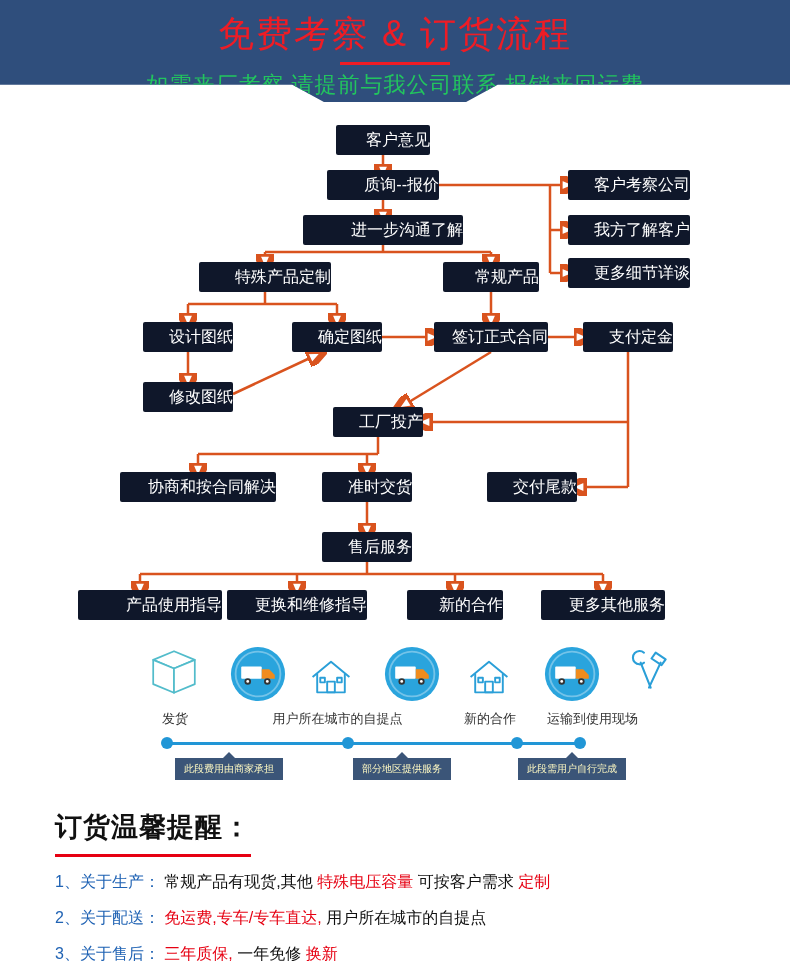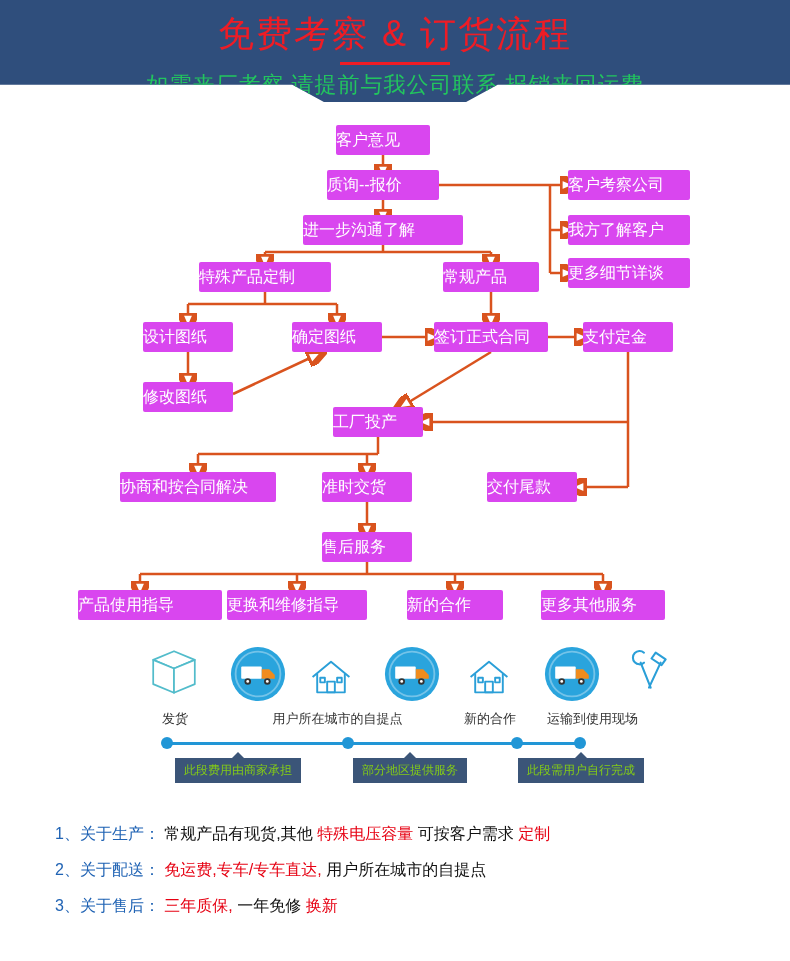--- a/index.html
+++ b/index.html
@@ -14,31 +14,31 @@
     clip-path:polygon(0 0,100% 0,100% 83%,63% 83%,59% 100%,41% 100%,37% 83%,0 83%);
   }
   .header h1{margin:0;padding-top:10px;font-size:36px;font-weight:normal;color:#ee1c25;letter-spacing:2px;}
   .title-underline{width:110px;height:3px;background:#ee1c25;margin:3px auto 5px;}
   .header .subtitle{font-size:22px;color:#22c55e;letter-spacing:1px;}
   
   .flow{position:relative;height:530px;background:#fff;}
   .arrows{position:absolute;left:0;top:0;}
   .arrows path{fill:none;stroke:#d9531e;stroke-width:2.5;}
   .fnode{
-    position:absolute;height:30px;line-height:30px;background:#d946ef;color:#fff;
-    font-size:16px;text-align:left;border-radius:2px;white-space:nowrap;
+    position:absolute;height:30px;line-height:30px;background:#0f172a;color:#fff;
+    font-size:16px;text-align:right;border-radius:2px;white-space:nowrap;
   }
   
   .logistics{position:relative;height:165px;background:#fff;}
   .licon{position:absolute;}
   .llabel{position:absolute;top:78px;font-size:13px;color:#333;text-align:center;}
   .tl-line{position:absolute;top:110px;left:167px;width:413px;height:3px;background:#2196d6;}
   .tl-dot{position:absolute;top:105px;width:12px;height:12px;border-radius:50%;background:#2196d6;}
   .tl-seg{
-    position:absolute;top:126px;background:#3b5578;color:#84cc16;font-size:12px;
+    position:absolute;top:126px;background:#3b5578;color:#fef9c3;font-size:10px;
     padding:4px 9px;white-space:nowrap;
   }
   .tl-seg:before{
     content:"";position:absolute;top:-6px;left:50%;margin-left:-6px;
     border-left:6px solid transparent;border-right:6px solid transparent;border-bottom:6px solid #3b5578;
   }
   
   .reminder{padding:12px 20px 0 55px;background:#fff;}
   .reminder h2{
     display:inline-block;margin:0;font-size:27px;font-weight:bold;color:#111;
@@ -214,20 +214,21 @@
   <div class="tl-dot" style="left:342px"></div>
   <div class="tl-dot" style="left:511px"></div>
   <div class="tl-dot" style="left:574px"></div>
 
   <div class="tl-seg" style="left:175px">此段费用由商家承担</div>
   <div class="tl-seg" style="left:353px">部分地区提供服务</div>
   <div class="tl-seg" style="left:518px">此段需用户自行完成</div>
 </div>
 
 <div class="reminder">
+  <h2>订货温馨提醒：</h2>
 
   <p class="ritem">
     <span class="blue">1、关于生产：</span>
     <span>常规产品有现货,其他</span>
     <span class="red">特殊电压容量</span>
     <span>可按客户需求</span>
     <span class="red">定制</span>
   </p>
 
   <p class="ritem">

